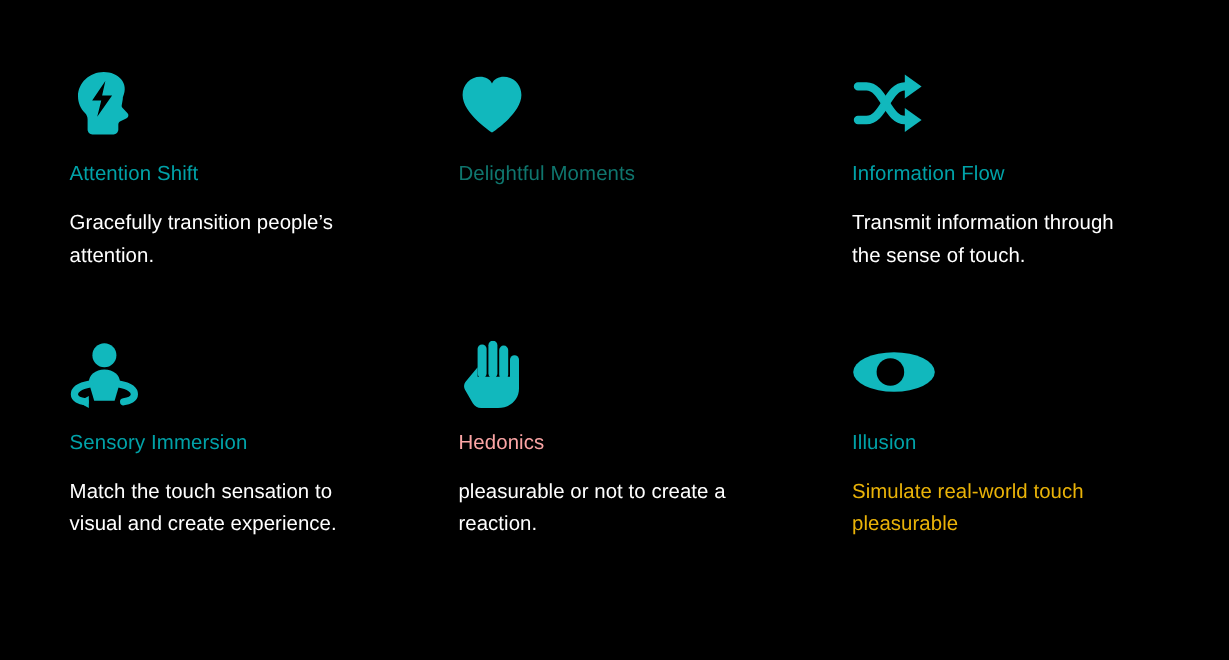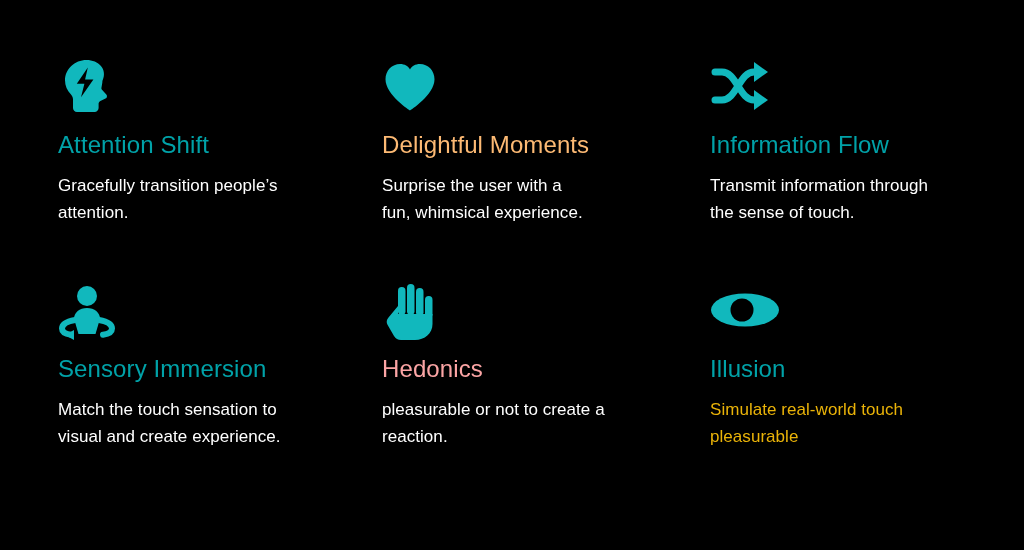--- a/index.html
+++ b/index.html
@@ -38,21 +38,21 @@
   }
   .icon-wrap {
     height: 62px;
     display: block;
     margin-bottom: 12px;
   }
   .icon-wrap svg {
     display: block;
   }
   .card-title {
-    font-size: 24px;
+    font-size: 17px;
     line-height: 26px;
     font-weight: 400;
     letter-spacing: 0.1px;
     margin: 0 0 14px 0;
     white-space: nowrap;
   }
   .card-desc {
     font-size: 17px;
     line-height: 27px;
     font-weight: 400;
@@ -85,25 +85,21 @@
         <span class="ln">attention.</span>
       </div>
     </div>
 
     <div class="cell">
       <div class="icon-wrap">
         <svg width="56" height="58" viewBox="0 0 56 58" aria-hidden="true">
           <path fill="#11b8bd" d="M28 52.5S3.5 36.8 3.5 21.2C3.5 12.6 10 6 18.1 6c4.5 0 8.3 2.1 9.9 5.5C29.6 8.1 33.4 6 37.9 6 46 6 52.5 12.6 52.5 21.2 52.5 36.8 28 52.5 28 52.5z"></path>
         </svg>
       </div>
-      <div class="card-title" style="color:#fdba74">Delightful Moments</div>
-      <div class="card-desc" style="color:#ffffff">
-        <span class="ln">Surprise the user with a</span>
-        <span class="ln">fun, whimsical experience.</span>
-      </div>
+      <div class="card-title" style="color:#0f766e">Delightful Moments</div>
     </div>
 
     <div class="cell">
       <div class="icon-wrap">
         <svg width="60" height="58" viewBox="0 0 60 58" aria-hidden="true">
           <g fill="none" stroke="#11b8bd" stroke-width="7" stroke-linecap="round">
             <path d="M5 14h7c7 0 11 6 16 14s9 14 16 14h6"></path>
             <path d="M5 42h7c7 0 11-6 16-14s9-14 16-14h6"></path>
           </g>
           <path fill="#11b8bd" d="M44 4l14 10-14 10z"></path>

